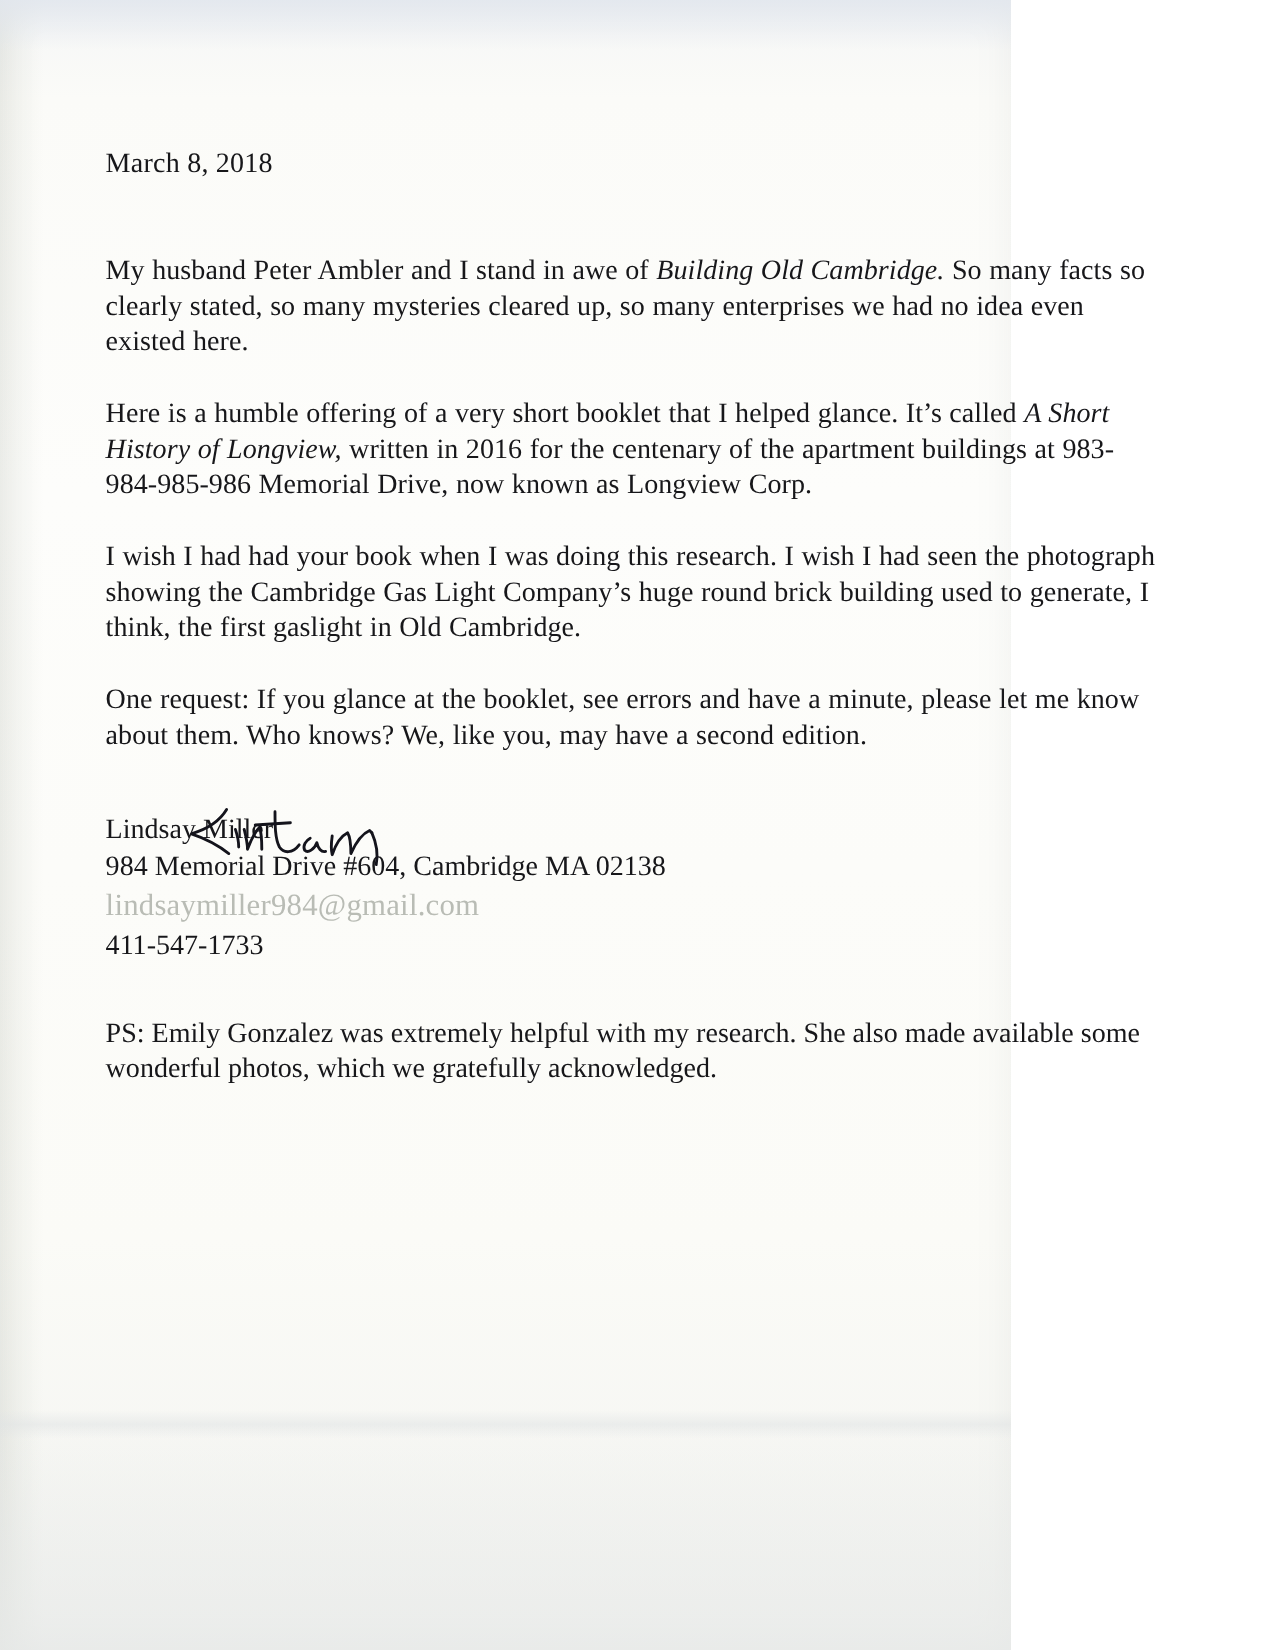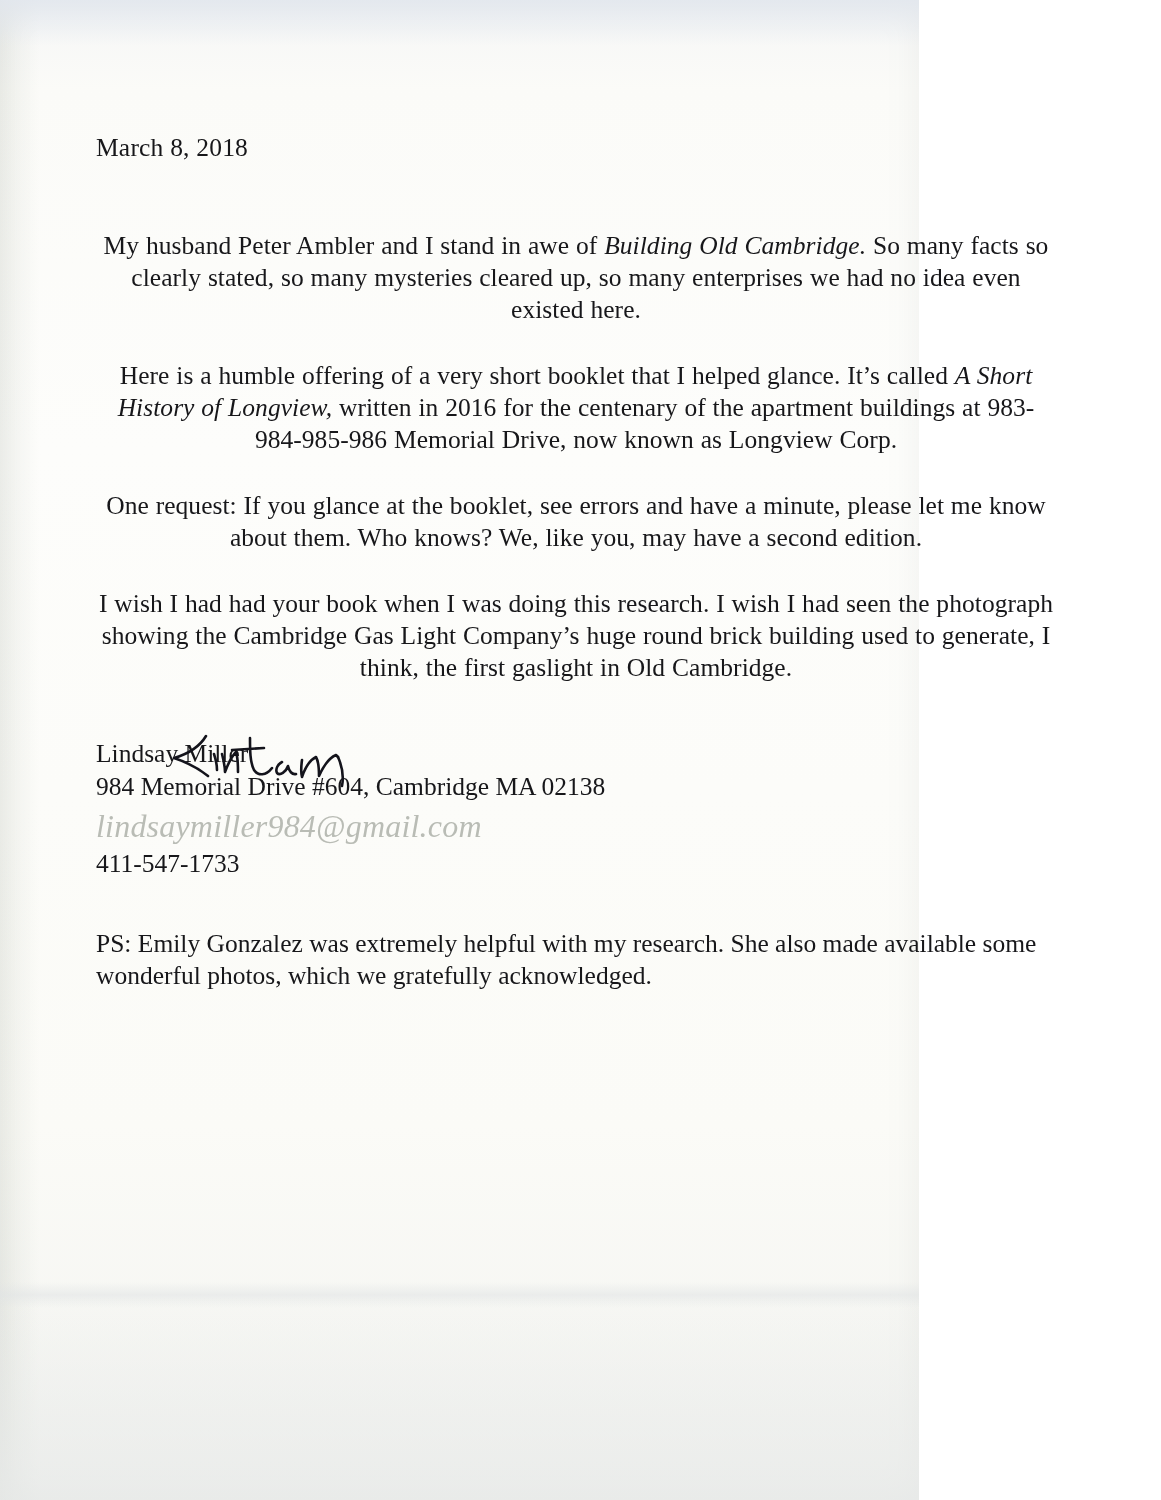--- a/index.html
+++ b/index.html
@@ -60,21 +60,21 @@
   }
   .date {
     margin: 0 0 66px 0;
     letter-spacing: 0.2px;
   }
   .salutation {
     margin: 0 0 44px 0;
   }
   p.para {
     margin: 0 0 34px 0;
-    text-align: center;
+    text-align: left;
     letter-spacing: 0.05px;
     word-spacing: 0.4px;
   }
   .italic {
     font-style: italic;
   }
   .closing {
     margin: 54px 0 0 0;
   }
   .signature-block {
@@ -91,23 +91,22 @@
   }
   .sig-name {
     margin: 54px 0 0 0;
   }
   .sig-address {
     margin: 1px 0 0 0;
   }
   .sig-email {
     margin: 3px 0 0 0;
     color: #b9bcb5;
-    font-size: 32px;
+    font-size: 28px;
     letter-spacing: 0.2px;
-    font-style: italic;
   }
   .sig-phone {
     margin: 2px 0 0 0;
   }
   .ps {
     margin: 48px 0 17px 0;
   }
 </style>
 </head>
 <body>
@@ -119,23 +118,23 @@
 
   <div class="letter">
 
     <p class="date">March 8, 2018</p>
 
 
     <p class="para"><span>My husband Peter Ambler and I stand in awe of </span><span class="italic">Building Old Cambridge.</span><span> So many facts so clearly stated, so many mysteries cleared up, so many enterprises we had no idea even existed here.</span></p>
 
     <p class="para"><span>Here is a humble offering of a very short booklet that I helped glance. It’s called </span><span class="italic">A Short History of Longview,</span><span> written in 2016 for the centenary of the apartment buildings at 983-984-985-986 Memorial Drive, now known as Longview Corp.</span></p>
 
+    <p class="para">I wish I had had your book when I was doing this research. I wish I had seen the photograph showing the Cambridge Gas Light Company’s huge round brick building used to generate, I think, the first gaslight in Old Cambridge.</p>
+
     <p class="para">One request: If you glance at the booklet, see errors and have a minute, please let me know about them. Who knows? We, like you, may have a second edition.</p>
-
-    <p class="para">I wish I had had your book when I was doing this research. I wish I had seen the photograph showing the Cambridge Gas Light Company’s huge round brick building used to generate, I think, the first gaslight in Old Cambridge.</p>
 
 
     <div class="signature-block">
       <svg class="signature" viewBox="0 0 230 70" aria-hidden="true">
         <g fill="none" stroke="#14141c" stroke-width="2.6" stroke-linecap="round" stroke-linejoin="round">
           <path d="M44 12 C38 22, 26 30, 12 34 C24 38, 36 44, 46 52"></path>
           <path d="M52 30 C54 36, 55 42, 55 46"></path>
           <path d="M60 30 C62 38, 63 44, 63 48 C66 40, 70 32, 74 28 C76 34, 76 42, 76 48"></path>
           <path d="M70 26 L102 24"></path>
           <path d="M88 14 C88 26, 88 38, 92 46 C96 52, 104 52, 110 44"></path>

